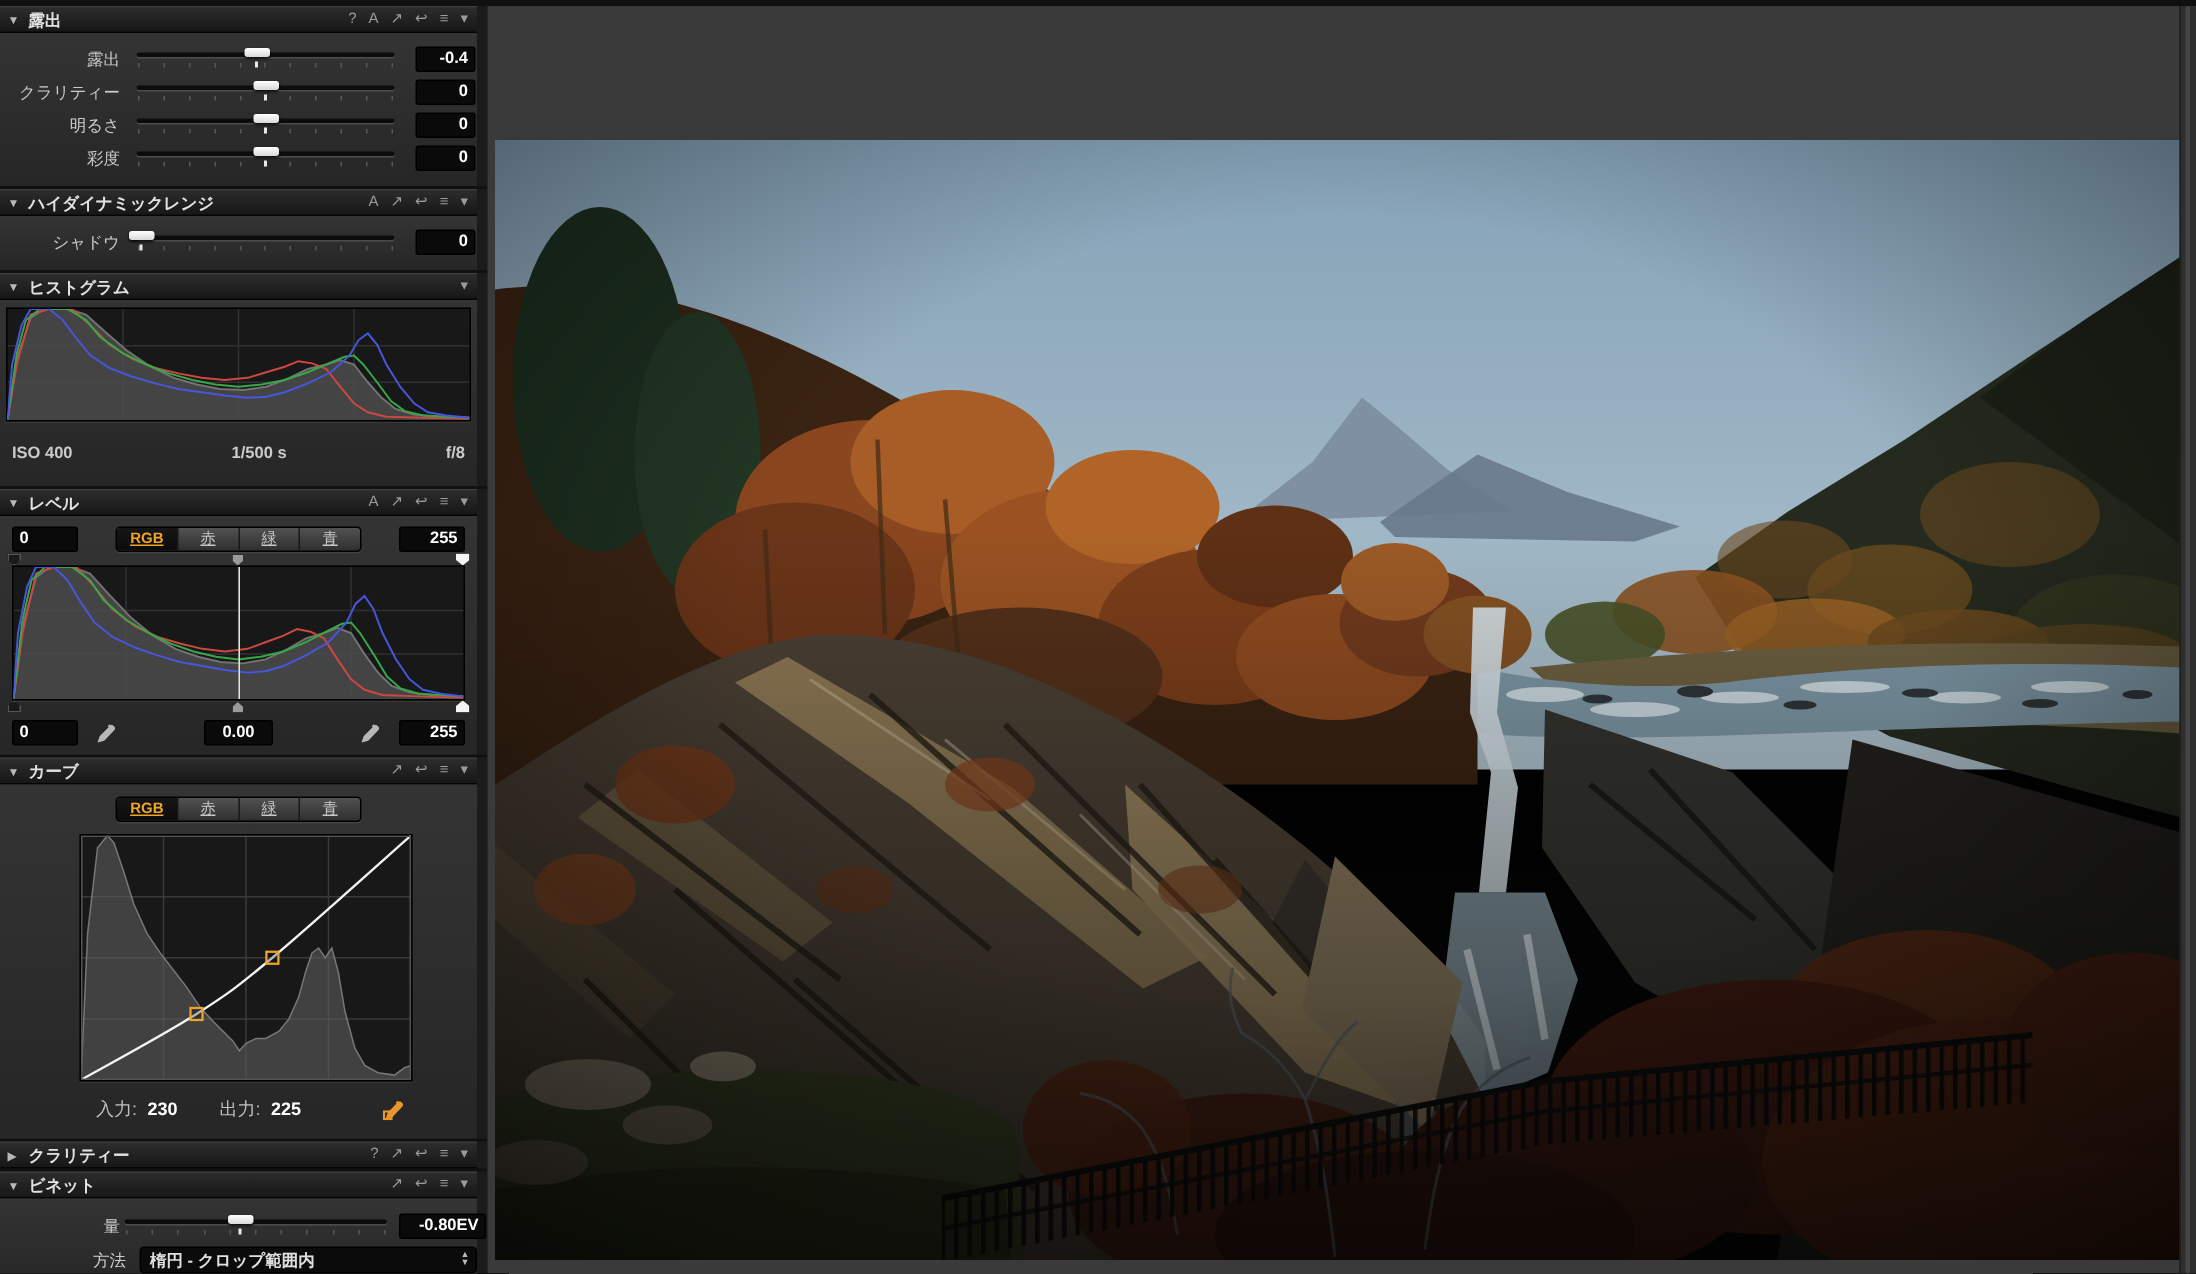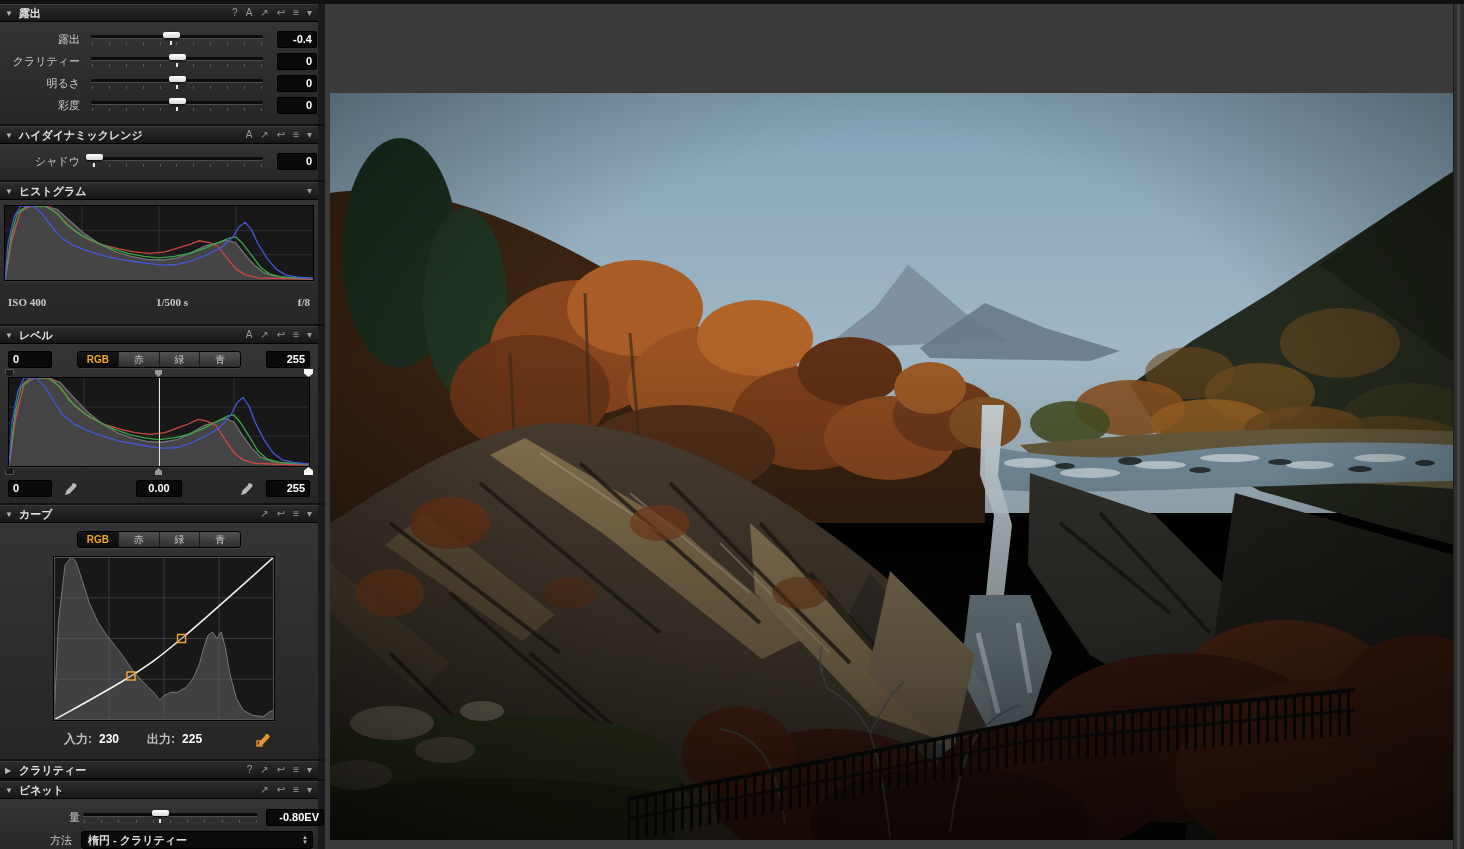--- a/index.html
+++ b/index.html
@@ -32,41 +32,41 @@
   .strack .handle{position:absolute;top:1px;width:17px;height:6px;margin-left:-8px;background:linear-gradient(#ffffff,#d8d8d8);border-radius:2px;box-shadow:0 1px 2px #000;}
   .strack .postick{position:absolute;top:10px;width:2px;height:4px;margin-left:-1px;background:#e8e8e8;}
   .sval{width:34px;height:14px;flex:none;background:#0a0a0a;border:1px solid #000;border-radius:2px;color:#fff;
         font-size:11px;font-weight:bold;text-align:right;padding:0 4px 1px 0;margin-left:14px;line-height:14px;}
   .sval.wide{width:52px;margin-left:8px;}
   .vtrack{width:175px;}
   
   .vbox{height:15px;background:#0a0a0a;border:1px solid #000;border-radius:2px;color:#fff;font-size:11px;font-weight:bold;line-height:15px;}
   
   .tabs{display:flex;width:162px;height:15px;border:1px solid #000;border-radius:3px;overflow:hidden;background:linear-gradient(#515151,#2f2f2f);box-shadow:0 1px 0 rgba(255,255,255,.08);}
-  .tab{flex:1;text-align:center;font-size:10px;line-height:15px;color:#c9c9c9;border-right:1px solid #191919;cursor:default;}
+  .tab{flex:1;text-align:center;font-size:10px;line-height:15px;color:#c9c9c9;border-right:1px solid #191919;cursor:default;text-decoration:underline;}
   .tab:last-child{border-right:none;}
   .tab.active{background:linear-gradient(#161616,#0b0b0b);color:#f0a42a;font-weight:bold;}
   
   .chartbox{background:#181818;border:1px solid #000;box-shadow:0 1px 0 rgba(255,255,255,.07);}
   
   .lvl-handles{position:relative;height:9px;margin:0 8px;}
   .lh{position:absolute;width:9px;height:8px;}
   .lh.down{clip-path:polygon(0 0,100% 0,100% 55%,50% 100%,0 55%);}
   .lh.up{clip-path:polygon(50% 0,100% 45%,100% 100%,0 100%,0 45%);}
   .lh.dark{background:#1a1a1a;box-shadow:inset 0 0 0 1px #555;}
   .lh.mid{background:#9a9a9a;width:7px;height:7px;}
   .lh.white{background:#f5f5f5;}
   
   .dropper{width:18px;height:18px;flex:none;}
   
   .iorow{display:flex;align-items:center;margin-top:8px;padding-left:64px;font-size:12px;}
-  .iolabel{color:#c0c0c0;font-weight:bold;}
+  .iolabel{color:#c0c0c0;font-weight:normal;}
   .ioval{color:#ffffff;font-weight:bold;margin-left:7px;}
   
-  .ddrow{height:20px;display:flex;align-items:center;margin-top:2px;}
+  .ddrow{height:20px;display:flex;align-items:center;margin-top:2px;padding-left:12px;}
   .dropdown{width:222px;height:16px;background:#0b0b0b;border:1px solid #000;border-radius:3px;display:flex;align-items:center;
             color:#e0e0e0;font-size:11px;font-weight:bold;padding:0 2px 0 6px;box-shadow:0 1px 0 rgba(255,255,255,.06);}
   .stepper{margin-left:auto;display:flex;flex-direction:column;line-height:5px;color:#bbb;font-size:6px;padding-right:2px;}
   
   #main{position:absolute;left:325px;top:4px;width:1139px;height:845px;background:#3a3a3a;}
   #photo{position:absolute;left:5px;top:89px;width:1124px;height:747px;background:#000;}
   #photo svg{display:block;}
   #scrollstrip{position:absolute;right:0;top:0;width:10px;height:100%;background:#2e2e2e;border-left:1px solid #1d1d1d;}
   #scrollstrip .bar{position:absolute;left:3px;top:0;width:3px;height:100%;background:#454545;border-radius:2px;}
   .spacer2{height:2px;background:#111;}
@@ -237,21 +237,21 @@
             <line x1="231" y1="0" x2="231" y2="74" stroke="#303030" stroke-width="1"></line>
             <line x1="0" y1="24.42" x2="308" y2="24.42" stroke="#303030" stroke-width="1"></line>
             <line x1="0" y1="48.84" x2="308" y2="48.84" stroke="#303030" stroke-width="1"></line>
             <polygon points="0,74 0,74 6.16,33.3 15.4,5.919999999999997 24.64,0 40.04,0 52.36000000000001,3.7000000000000033 64.67999999999999,14.799999999999997 80.08,28.12 95.48,38.480000000000004 110.88,45.88 126.27999999999999,50.31999999999999 141.68,53.28 157.08,54.019999999999996 172.48000000000002,51.8 187.88,45.88 200.20000000000002,39.96 212.51999999999998,37 221.76,34.04 231,37 240.24,48.839999999999996 249.48000000000002,59.2 258.71999999999997,66.60000000000001 271.04,70.3 286.44,71.78 308,72.52 308,74" fill="#4c4c4c" opacity="0.85"></polygon>
             <polyline points="0,74 6.16,33.3 15.4,5.919999999999997 24.64,0 40.04,0 52.36000000000001,3.7000000000000033 64.67999999999999,14.799999999999997 80.08,28.12 95.48,38.480000000000004 110.88,45.88 126.27999999999999,50.31999999999999 141.68,53.28 157.08,54.019999999999996 172.48000000000002,51.8 187.88,45.88 200.20000000000002,39.96 212.51999999999998,37 221.76,34.04 231,37 240.24,48.839999999999996 249.48000000000002,59.2 258.71999999999997,66.60000000000001 271.04,70.3 286.44,71.78 308,72.52" fill="none" stroke="#7a7a7a" stroke-width="1.3" opacity="0.9"></polyline>
             <polyline points="0,74 6.16,37 15.4,3.7000000000000033 27.72,0 43.120000000000005,0 55.44,11.100000000000001 67.76,23.679999999999996 83.16000000000001,33.3 98.56,39.22 113.96,42.92 129.35999999999999,45.88 144.76,47.36 160.16,45.88 172.48000000000002,42.18000000000001 184.79999999999998,38.480000000000004 194.04,34.78 203.28,36.26 212.51999999999998,39.96 221.76,51.8 231,62.9 240.24,68.82 252.55999999999997,71.78 277.2,72.52 308,73.26" fill="none" stroke="#cf4742" stroke-width="1.3" opacity="1"></polyline>
             <polyline points="0,74 6.16,29.6 12.32,7.399999999999999 21.560000000000002,0 40.04,0 52.36000000000001,7.399999999999999 61.6,18.5 77,29.6 92.39999999999999,37 107.8,42.92 123.2,47.36 138.6,50.31999999999999 154,51.8 169.4,50.31999999999999 184.79999999999998,47.36 200.20000000000002,42.18000000000001 215.6,35.519999999999996 224.84,31.820000000000004 231,31.080000000000002 237.16,37 246.4,48.839999999999996 255.64,61.419999999999995 264.88,68.08 277.2,71.03999999999999 308,72.52" fill="none" stroke="#36a847" stroke-width="1.3" opacity="1"></polyline>
             <polyline points="0,74 3.08,37 9.24,11.100000000000001 15.4,0 27.72,0 36.96,7.399999999999999 46.199999999999996,19.98 55.44,31.080000000000002 67.76,39.22 83.16000000000001,45.14 98.56,49.58 113.96,53.28 129.35999999999999,55.5 144.76,57.72 160.16,59.2 172.48000000000002,58.46 184.79999999999998,55.5 200.20000000000002,49.58 215.6,42.18000000000001 227.92,31.080000000000002 234.08,20.720000000000002 240.24,16.279999999999998 246.4,23.679999999999996 252.55999999999997,37 261.8,51.8 271.04,62.9 280.28000000000003,68.82 292.59999999999997,71.03999999999999 308,72.52" fill="none" stroke="#4656dd" stroke-width="1.3" opacity="1"></polyline>
           </svg>
       </div>
-      <div style="display:flex;align-items:center;padding:3px 8px 0;font-size:11px;font-weight:bold;color:#cbcbcb;font-family:Liberation Serif, serif;">
+      <div style="display:flex;align-items:center;padding:3px 8px 0;font-size:11px;font-weight:bold;color:#cbcbcb;">
         <span>ISO 400</span>
         <span style="margin:12px auto;">1/500 s</span>
         <span>f/8</span>
       </div>
     </div>
   </div>
   <div class="spacer2"></div>
 
   <div class="panel">
     <div class="panel-header">
@@ -414,21 +414,21 @@
               <i></i>
             </span>
             <span class="handle" style="left: 44%;"></span>
             <span class="postick" style="left: 44%;"></span>
           </span>
         <span class="sval wide">-0.80EV</span>
       </div>
       <div class="ddrow">
         <span class="slabel" style="width:72px;padding-right:9px;">方法</span>
         <span class="dropdown">
-          <span>楕円 - クラリティー</span>
+          <span>楕円 - クロップ範囲内</span>
           <span class="stepper">
               <span>▲</span>
               <span>▼</span>
             </span>
         </span>
       </div>
     </div>
   </div>
 </div>
 

